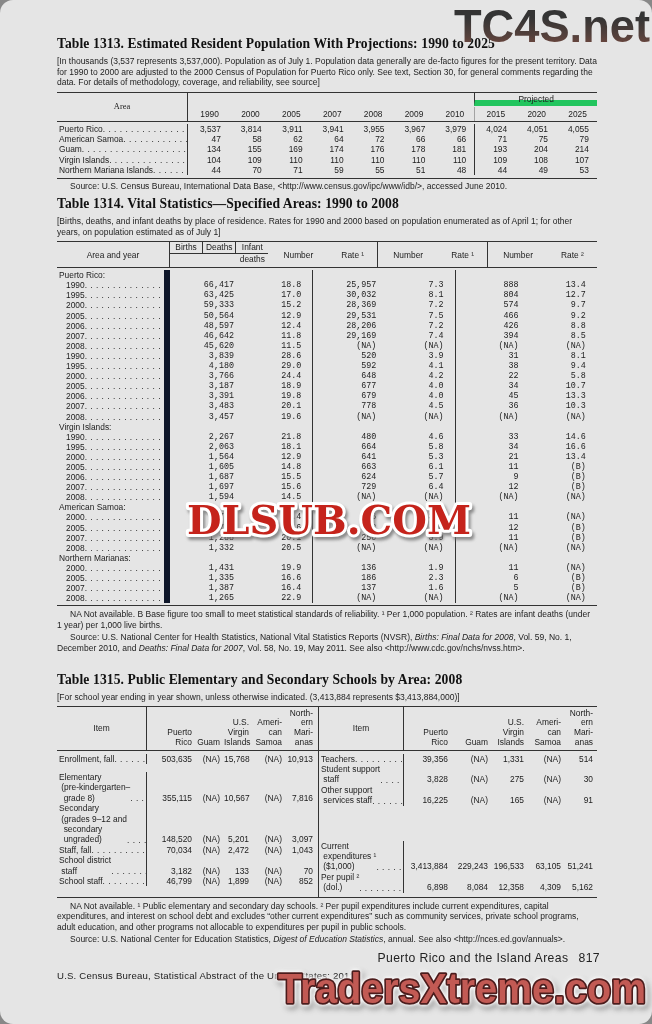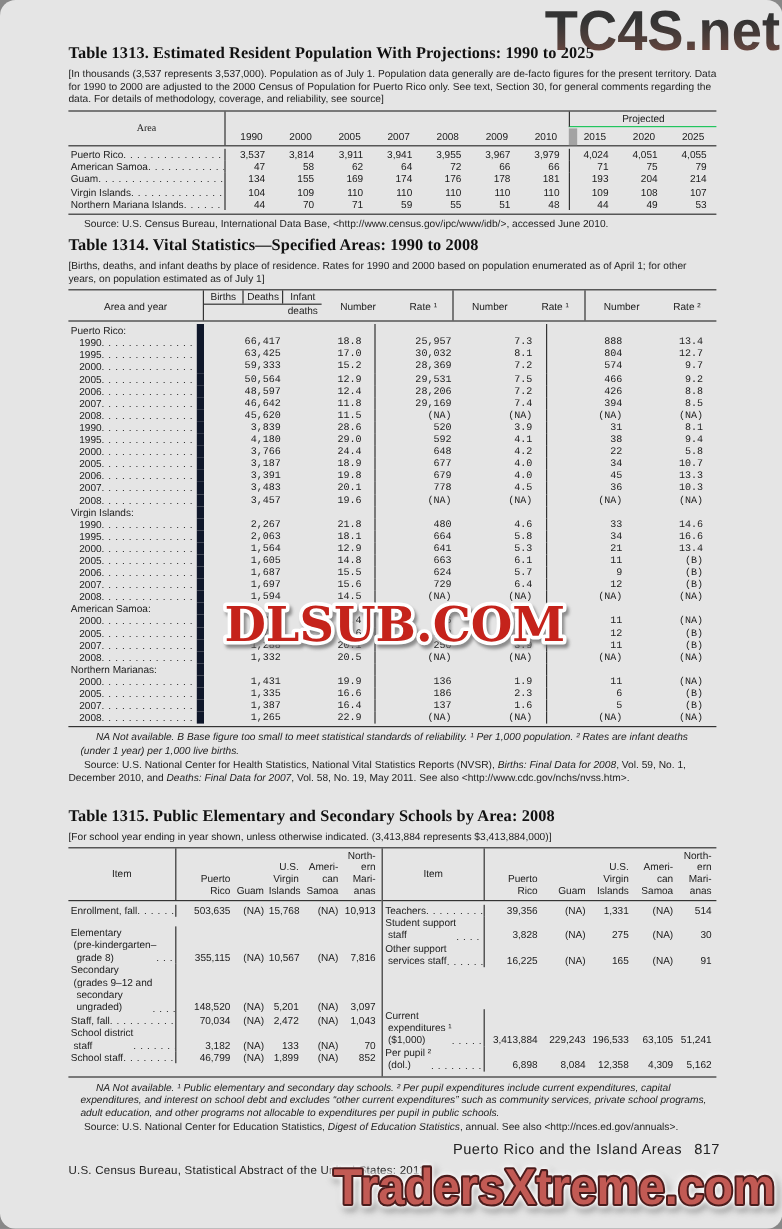--- a/index.html
+++ b/index.html
@@ -2,40 +2,40 @@
 <html><head>
 <meta charset="utf-8">
 <style>
   html,body{margin:0;padding:0;background:#888;}
   .page{position:relative;width:652px;height:1024px;background:#e5e5e5;overflow:hidden;
         font-family:"Liberation Sans","DejaVu Sans",sans-serif;color:#1c1c1c;border-radius:13px;}
   .sec{position:absolute;left:57px;width:540px;}
   .ttl{margin:0 0 4px 0;font-family:"Liberation Serif","DejaVu Serif",serif;
        font-weight:bold;font-size:13.6px;color:#111;letter-spacing:.1px;white-space:nowrap;}
   .note{margin:0 0 4px 0;font-size:8.5px;line-height:10.6px;color:#222;}
-  .foot{margin:3px 0 0 10px;font-size:8.5px;line-height:10.5px;text-indent:13px;color:#222;font-style:italic;}
+  .foot{margin:3px 0 0 0;font-size:8.5px;line-height:10.5px;text-indent:13px;color:#222;}
   .src{margin:2px 0 0 0;font-size:8.5px;line-height:10.5px;text-indent:13px;color:#222;}
   .src i,.foot i{font-style:italic;}
   
   .leader{flex:1 1 0;overflow:hidden;white-space:nowrap;min-width:0;}
   .leader::after{content:" . . . . . . . . . . . . . . . . . . . . . . . . . . . . . . . . . . . . . .";
                  letter-spacing:.5px;}
   
   .t13{border-top:1px solid #333;border-bottom:1px solid #333;font-size:8.4px;}
   .t13 *{box-sizing:border-box;}
   .t13-head{display:flex;border-bottom:1px solid #333;}
   .t13-stub{width:131px;border-right:1px solid #333;}
   .t13-head .t13-stub{display:flex;align-items:center;justify-content:center;font-family:Liberation Serif, serif;}
   .t13-right{flex:1;}
   .t13-projrow{display:flex;height:13px;}
   .t13-spacer{width:286.3px;}
-  .t13-proj{flex:1;text-align:center;line-height:12px;border-left:1px solid #333;border-bottom:1px solid #22c55e;}
+  .t13-proj{flex:1;text-align:center;line-height:12px;border-left:1px solid #333;border-bottom:6px solid #22c55e;}
   .t13-years{display:flex;height:15px;align-items:flex-end;}
   .t13-yc{width:40.9px;text-align:right;padding-right:10px;line-height:14px;}
-  .t13-yc:nth-child(8){border-left:7px solid #a3a3a3;}
+  .t13-yc:nth-child(8){border-left:1px solid #a3a3a3;}
   .t13-body{padding:2px 0 3px 0;}
   .t13-row{display:flex;height:10.3px;line-height:10.3px;}
   .t13-row .t13-stub{display:flex;padding-left:2px;overflow:hidden;}
   .t13-cells{flex:1;display:flex;}
   .t13-c{width:40.9px;text-align:right;padding-right:8px;}
   .t13-c:nth-child(8){border-left:1px solid #333;}
   
   .t14{border-top:1px solid #333;border-bottom:1px solid #333;font-size:8.4px;}
   .t14 *{box-sizing:border-box;}
   .t14-head{display:flex;border-bottom:1.4px solid #333;height:26px;}

